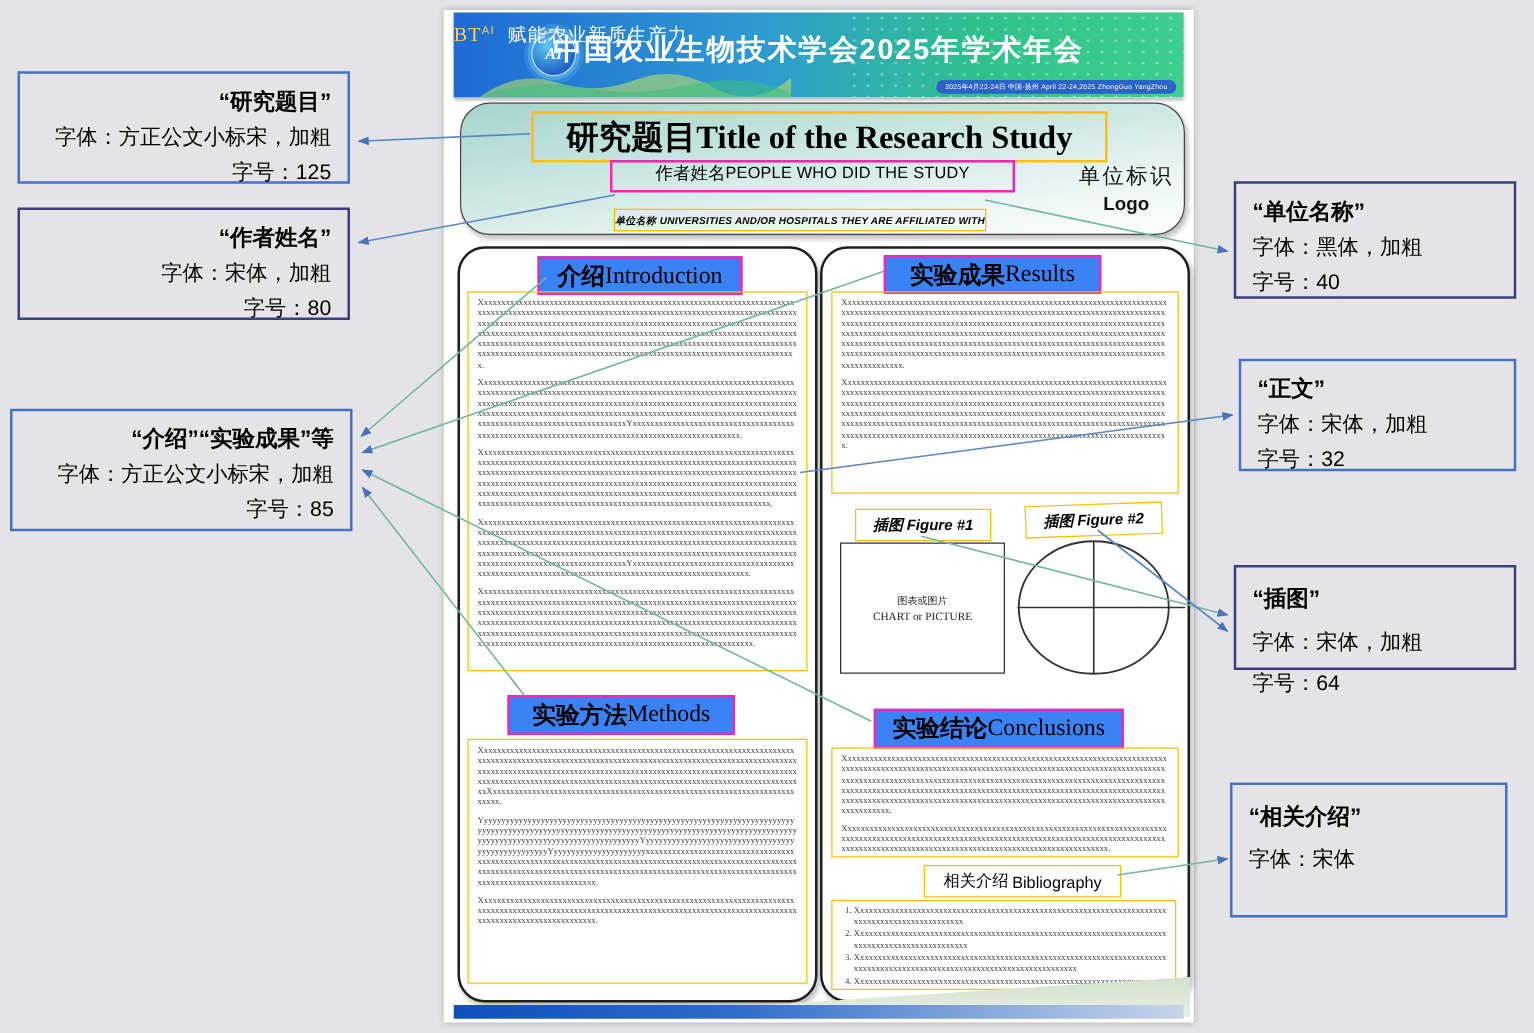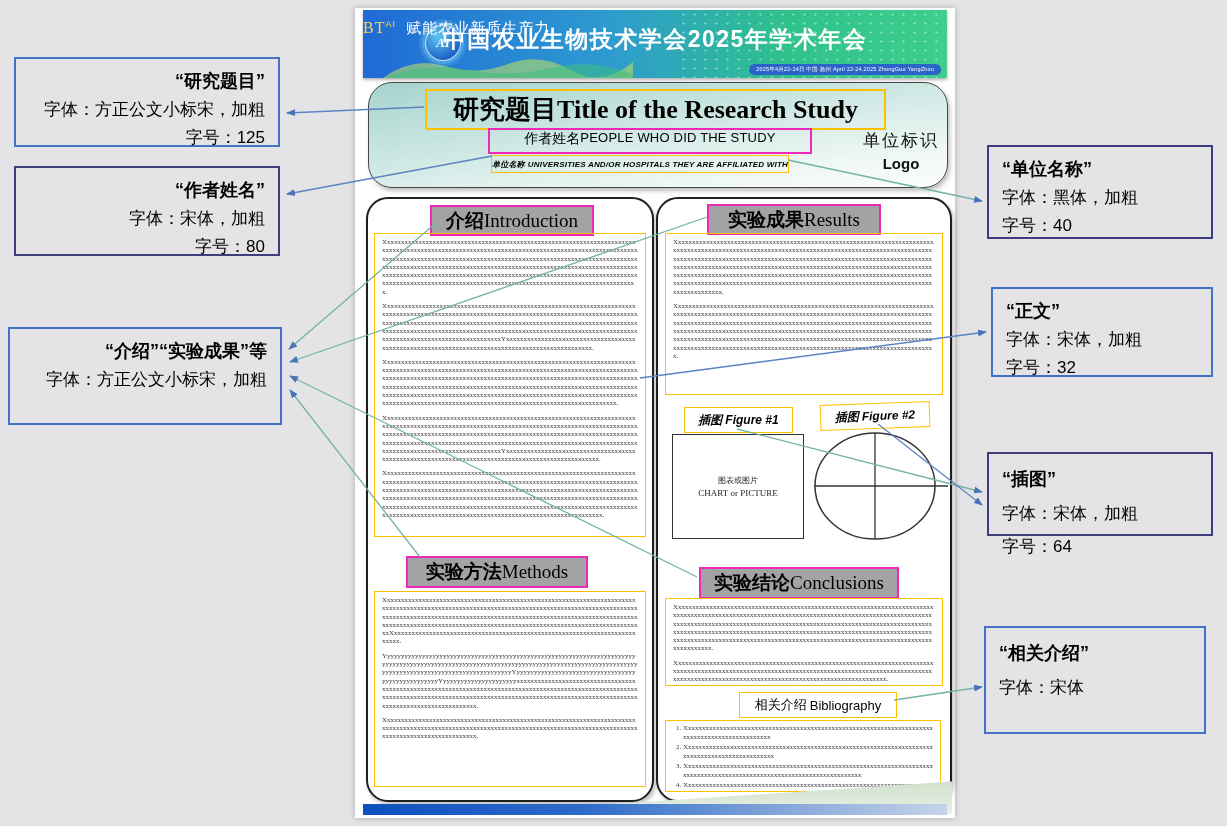--- a/index.html
+++ b/index.html
@@ -38,35 +38,35 @@
           border:1.5px solid #454545;border-radius:24px;
           background:linear-gradient(172deg,#a6d3cd 0%,#c8e5e0 38%,#eef7f5 78%,#fbfdfc 100%);
           box-shadow:2px 3px 4px rgba(0,0,0,.25);}
   .title-box{position:absolute;left:56px;top:6px;width:457px;height:37px;border:2px solid #ffc000;
           display:flex;align-items:center;justify-content:center;white-space:nowrap;
           font-family:"Liberation Serif",serif;font-weight:700;font-size:26px;color:#000;}
   .authors-box{position:absolute;left:119px;top:45px;width:320px;height:22px;border:2px solid #ef28b8;
           display:flex;align-items:flex-start;justify-content:center;white-space:nowrap;font-weight:400;}
   .authors-box .zh{font-family:"Liberation Serif",serif;font-size:14px;}
   .authors-box .en{font-size:13px;letter-spacing:.2px;}
-  .affil-box{position:absolute;left:122px;top:72px;width:296px;height:16px;border:1.5px solid #ffc000;
+  .affil-box{position:absolute;left:122px;top:84px;width:296px;height:16px;border:1.5px solid #ffc000;
           display:flex;align-items:center;justify-content:center;white-space:nowrap;
           font-style:italic;font-weight:700;font-size:8px;letter-spacing:.2px;}
   .affil-box .zh{font-family:"Liberation Serif",serif;margin-right:3px;}
   .org-mark{position:absolute;left:484px;top:46px;width:96px;text-align:center;color:#111;}
   .org-mark .org-line{font-family:"Liberation Serif",serif;font-size:17px;letter-spacing:2px;}
   .org-mark .logo-word{font-weight:700;font-size:15px;margin-top:3px;}
 
   
   .col{position:absolute;width:284px;height:601px;top:189px;background:#fff;
        border:2px solid #1f1f1f;border-radius:22px;box-shadow:2px 3px 4px rgba(0,0,0,.25);}
   .col-left{left:11px;}
   .col-right{left:301px;width:292px;}
 
-  .sec-head{position:absolute;background:#a3a3a3;border:2px solid #ef28b8;
+  .sec-head{position:absolute;background:#3b82f6;border:2px solid #ef28b8;
        display:flex;align-items:center;justify-content:center;white-space:nowrap;
        font-family:"Liberation Serif",serif;font-size:19px;color:#000;}
   .sec-head .zh{font-weight:700;}
   .body-box{position:absolute;border:1.5px solid #ffc000;padding:4px 7px;overflow:hidden;
        font-family:"Liberation Serif",serif;font-size:7px;line-height:8.3px;color:#3a3a44;
        text-align:justify;word-break:break-all;}
   .body-box p{margin:0 0 6px 0;}
   .body-box p:last-child{margin-bottom:0;}
 
   .fig-label{position:absolute;background:#fff;border:1.5px solid #ffc000;
@@ -232,20 +232,21 @@
     <div>字号：125</div>
   </div>
   <div class="callout b-navy right-align" style="left:14px;top:166px;width:266px;height:90px;">
     <div class="t">“作者姓名”</div>
     <div>字体：宋体，加粗</div>
     <div>字号：80</div>
   </div>
   <div class="callout b-blue right-align" style="left:8px;top:327px;width:274px;height:98px;">
     <div class="t">“介绍”“实验成果”等</div>
     <div>字体：方正公文小标宋，加粗</div>
+    <div>字号：85</div>
   </div>
   <div class="callout b-navy" style="left:987px;top:145px;width:226px;height:94px;">
     <div class="t">“单位名称”</div>
     <div>字体：黑体，加粗</div>
     <div>字号：40</div>
   </div>
   <div class="callout b-blue" style="left:991px;top:287px;width:222px;height:90px;">
     <div class="t">“正文”</div>
     <div>字体：宋体，加粗</div>
     <div>字号：32</div>

